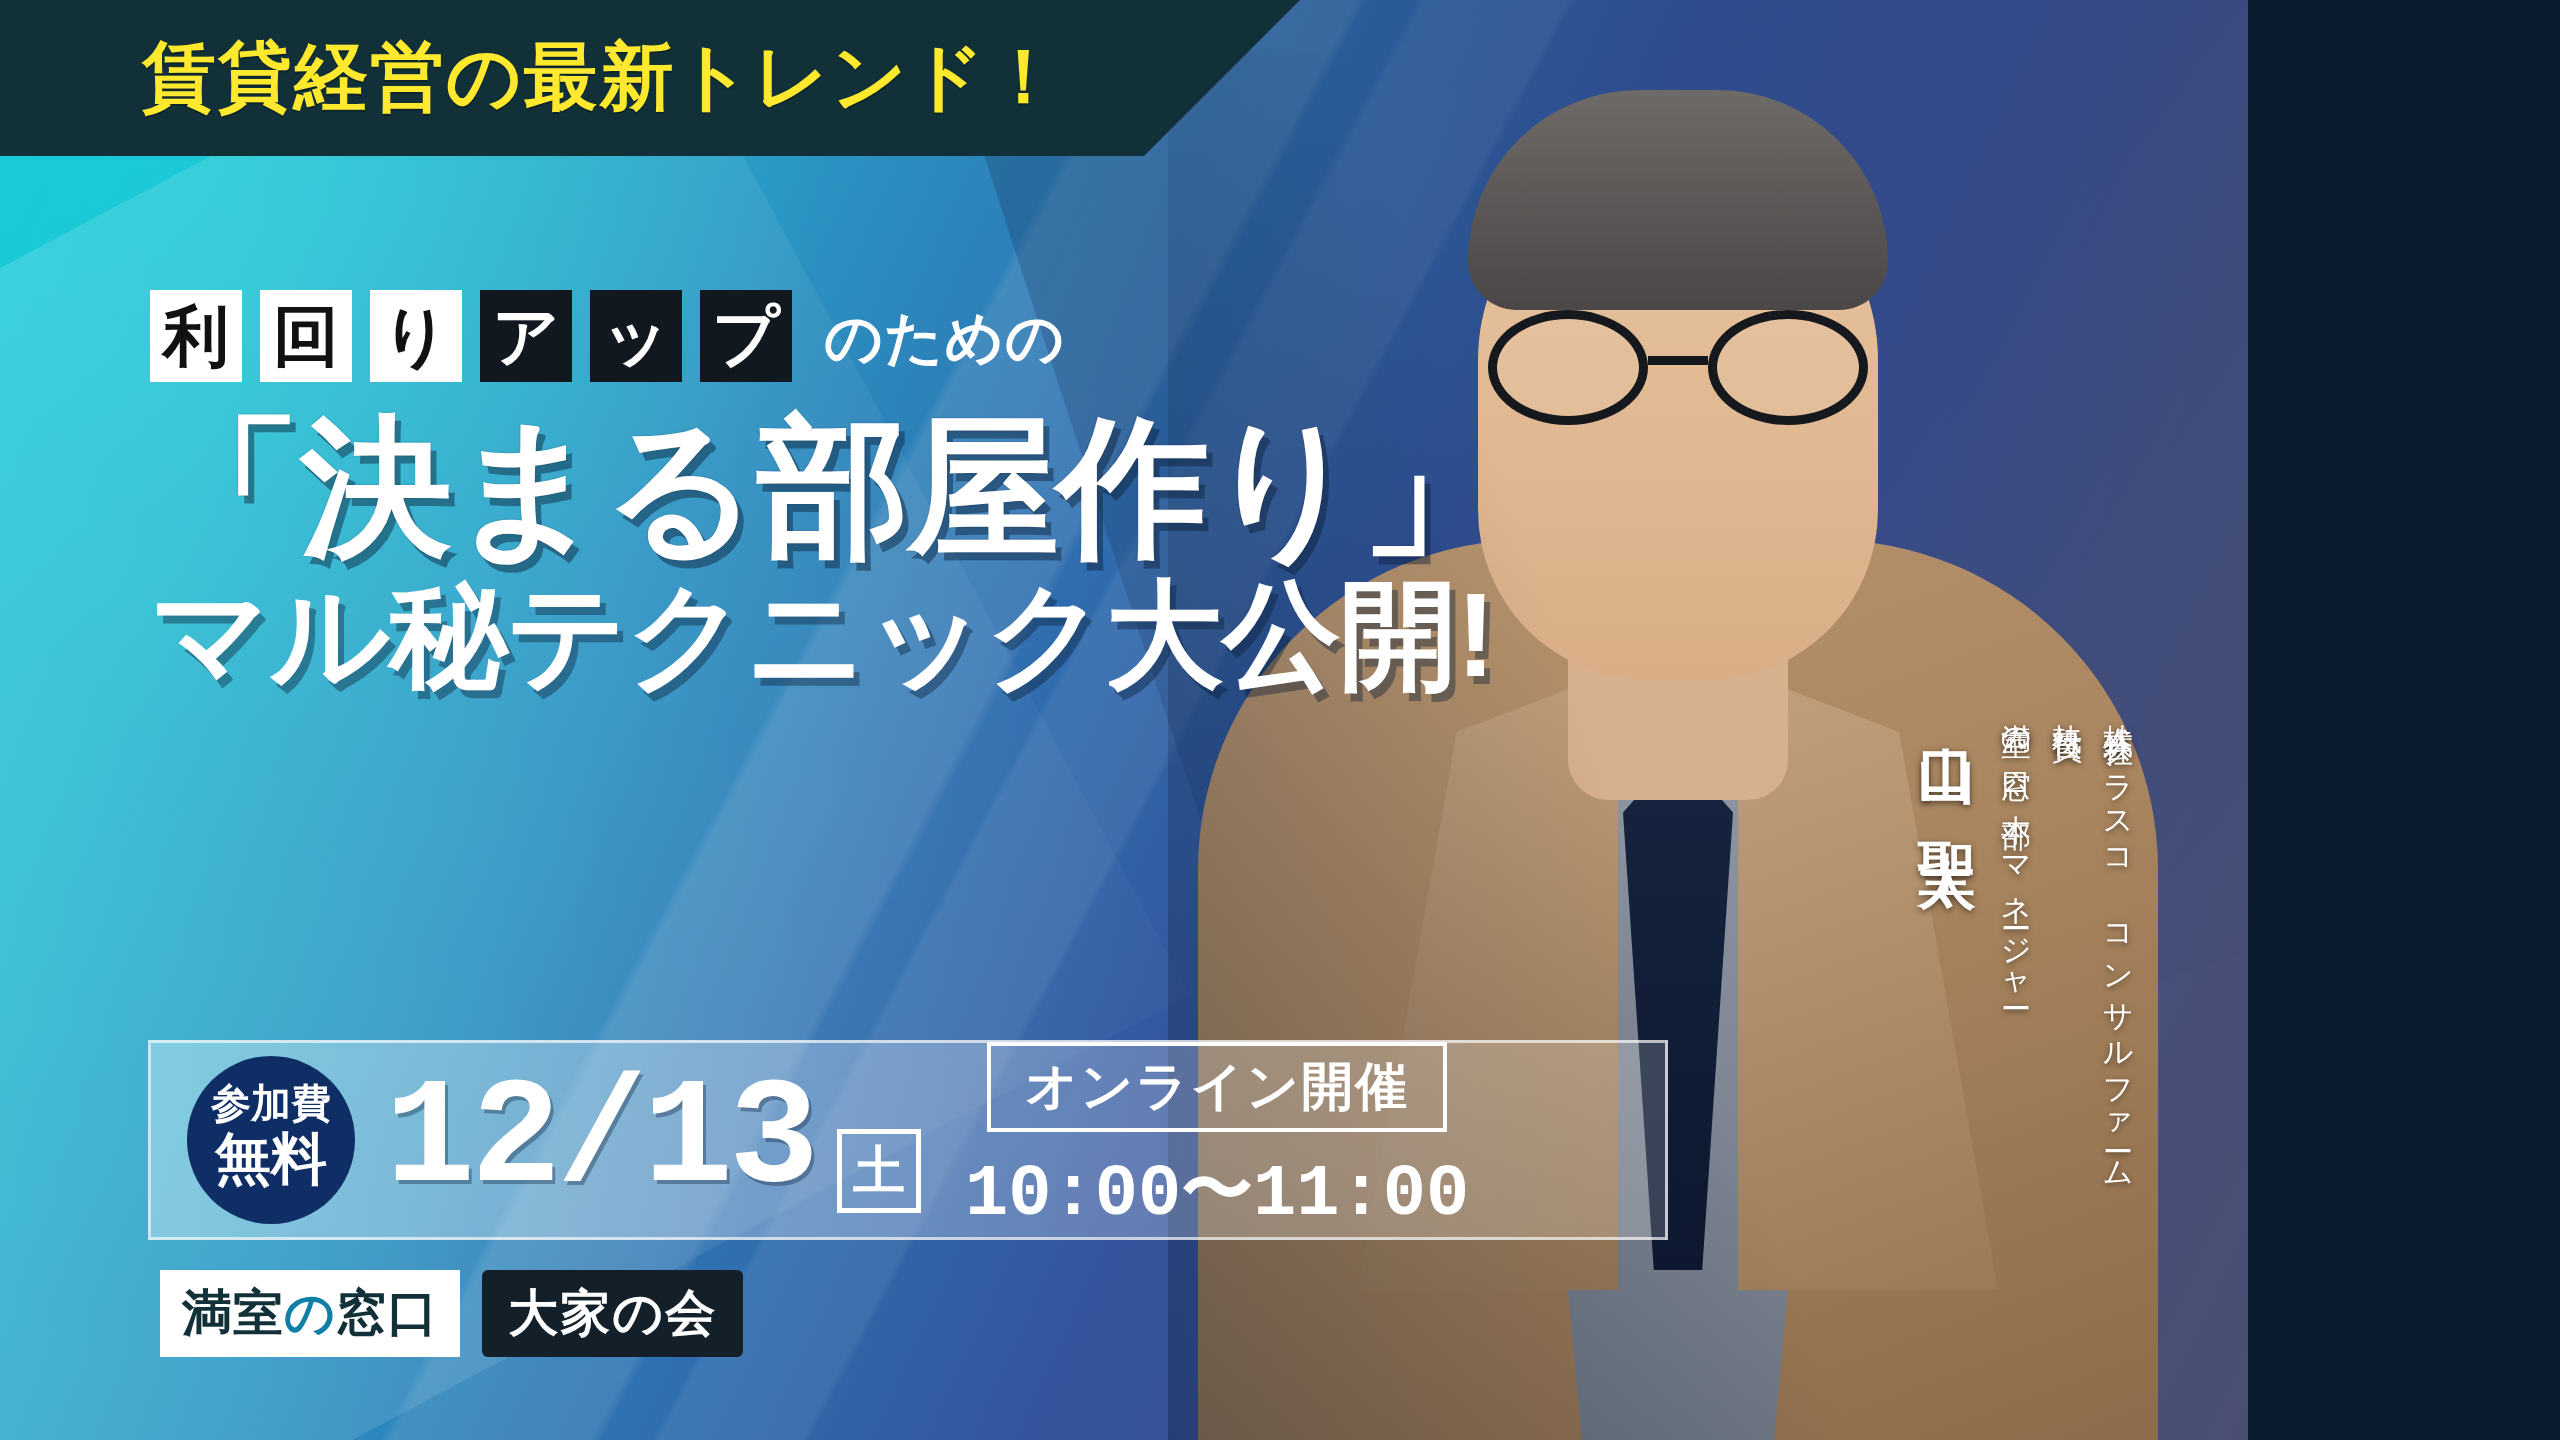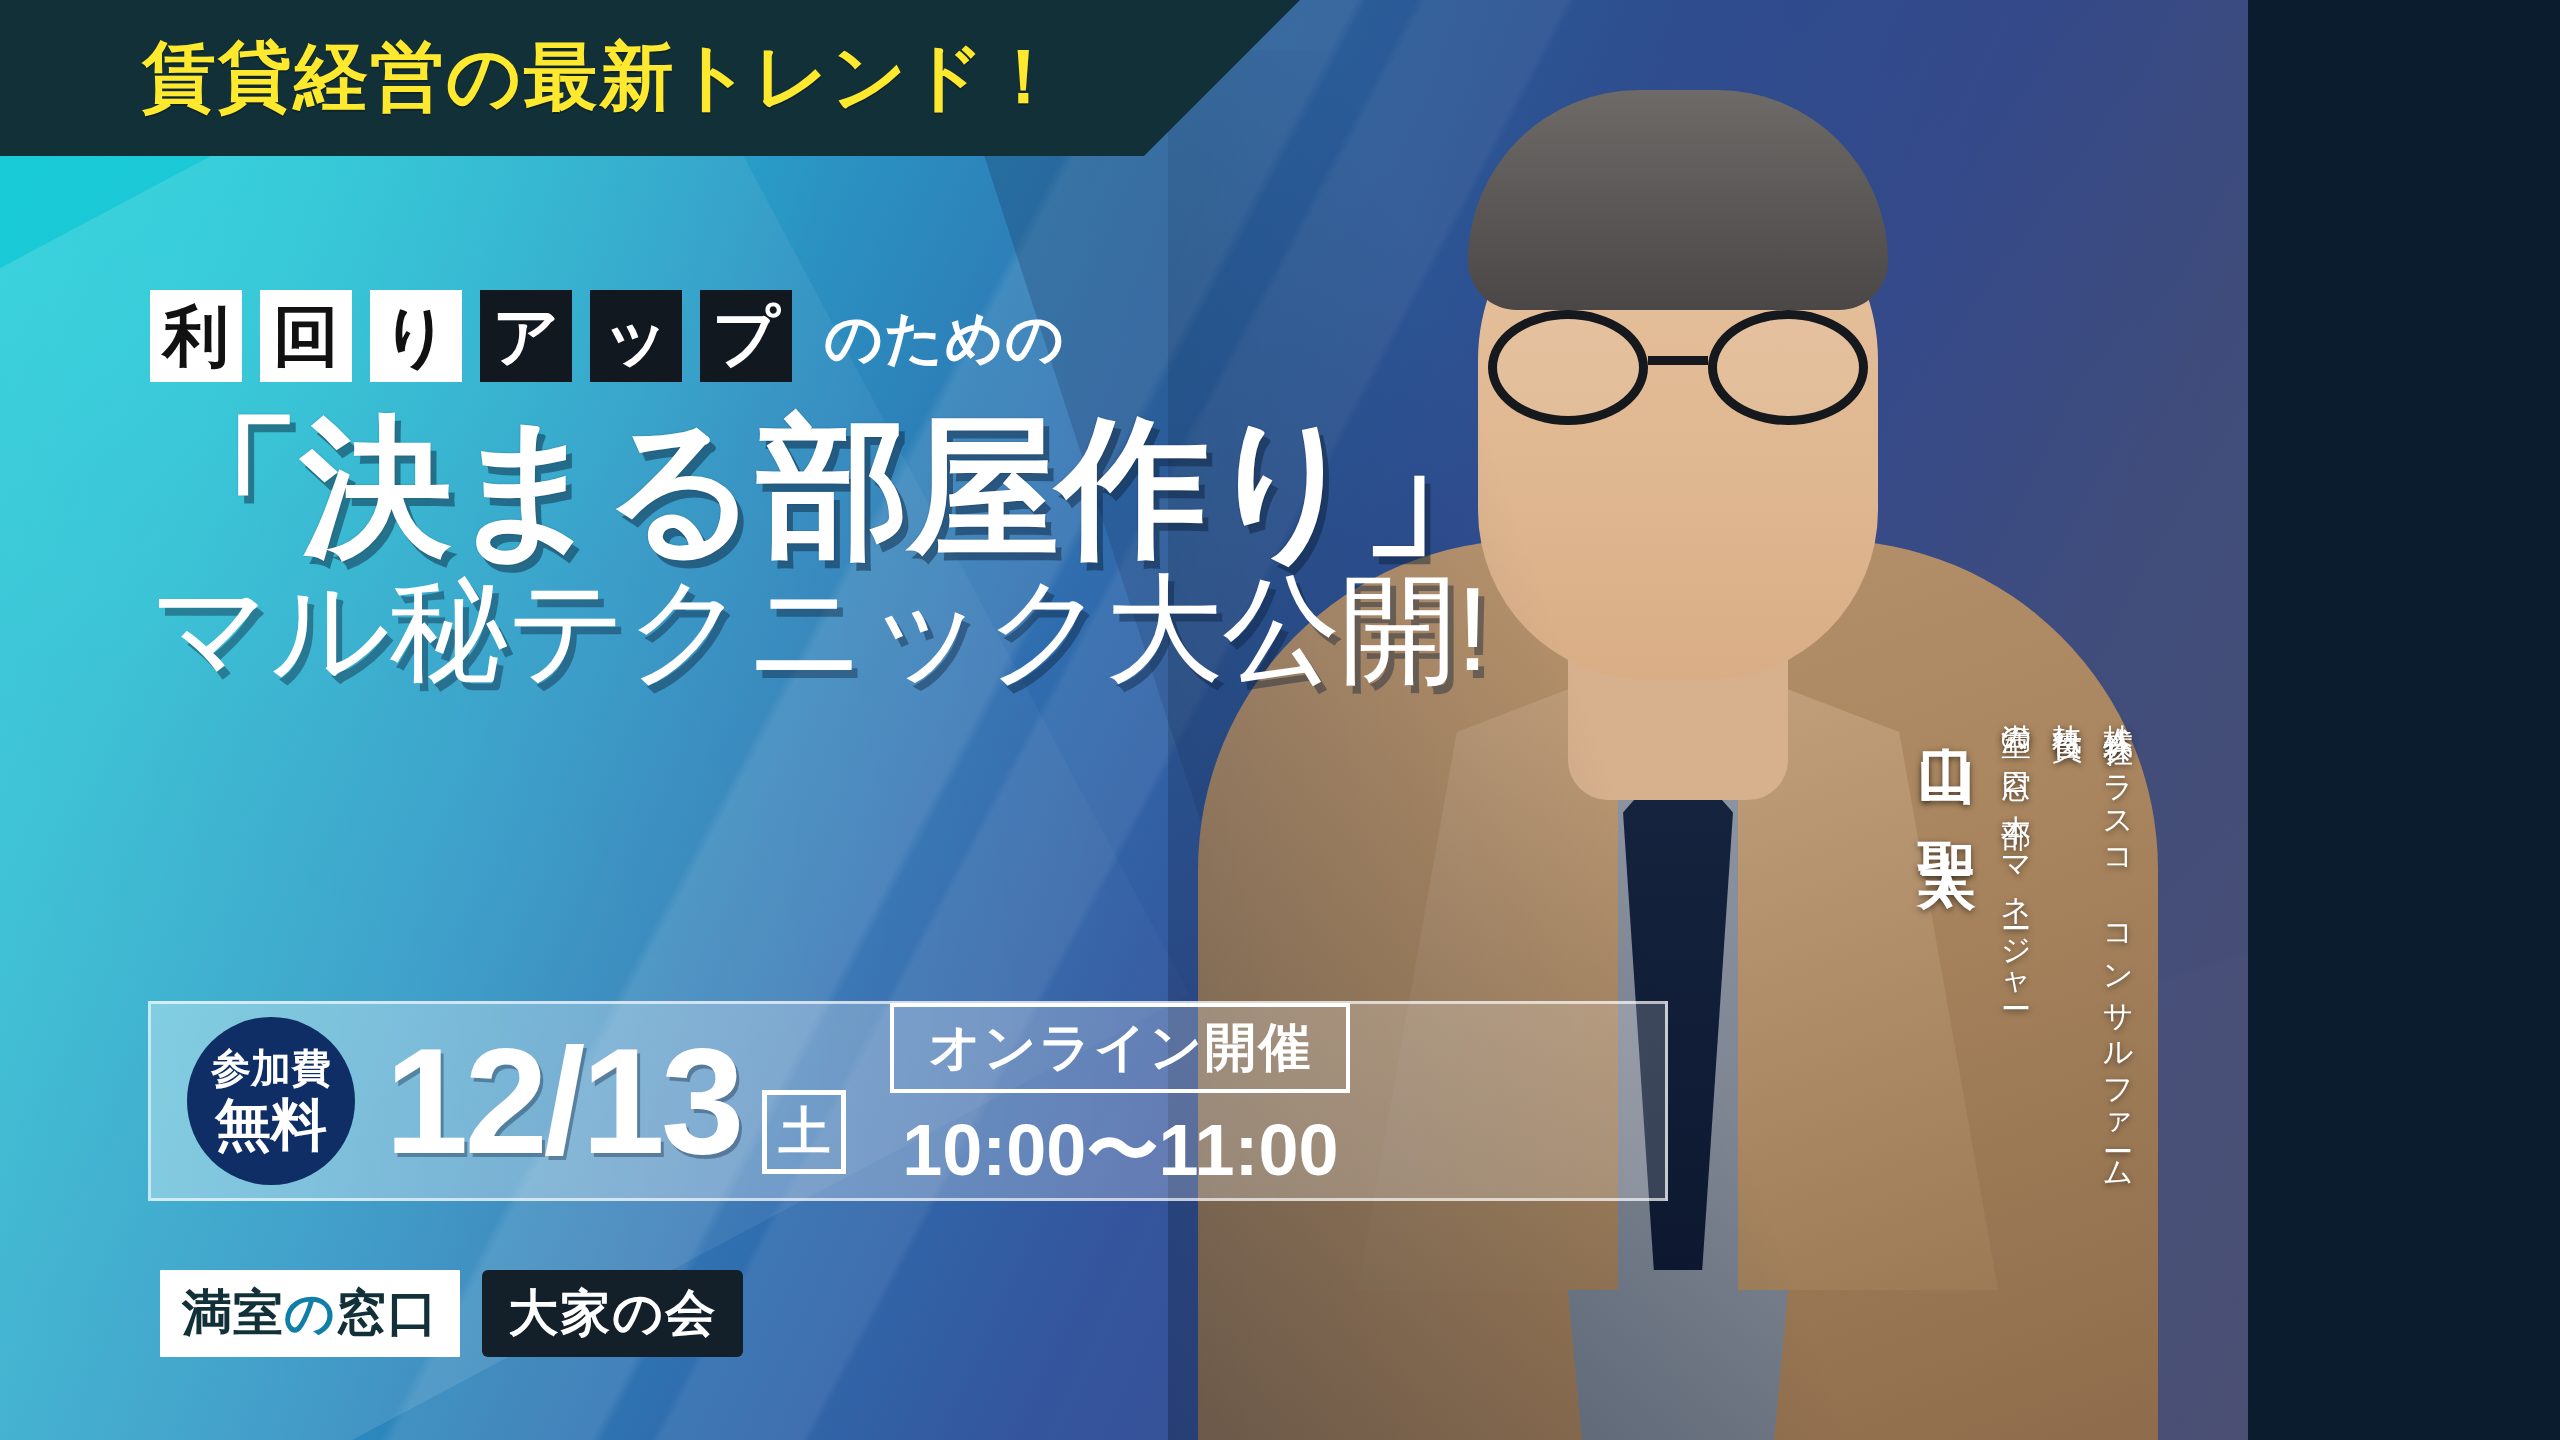--- a/index.html
+++ b/index.html
@@ -102,38 +102,40 @@
     font-size:152px;
     font-weight:bold;
     letter-spacing:-2px;
     line-height:1.04;
     white-space:nowrap;
     text-shadow:
       0 0 2px rgba(0,0,0,.25),
       6px 8px 0 rgba(10,30,55,.45);
   }
   .line-sub {
+    margin-top:6px;
     color:#ffffff;
     font-size:118px;
-    font-weight:normal;
+    font-weight:bold;
     letter-spacing:-1px;
     line-height:1.08;
     white-space:nowrap;
     text-shadow:6px 8px 0 rgba(10,30,55,.40);
   }
 
   
   .infobar {
-    position:absolute; left:148px; top:1001px;
+    position:absolute; left:148px; top:1040px;
     width:1520px; height:200px;
     background:linear-gradient(90deg, rgba(255,255,255,0.34), rgba(255,255,255,0.18));
     border:3px solid rgba(255,255,255,0.65);
     display:flex; align-items:center;
     padding:0 36px;
     z-index:5;
+    font-family:Liberation Mono, monospace;
   }
   .free-badge {
     width:168px; height:168px; border-radius:50%;
     background:#0f2e66; color:#ffffff;
     display:flex; flex-direction:column; align-items:center; justify-content:center;
     flex:0 0 auto;
     line-height:1.1;
   }
   .free-badge .b1 { font-size:40px; font-weight:bold; }
   .free-badge .b2 { font-size:56px; font-weight:bold; margin-top:4px; }

